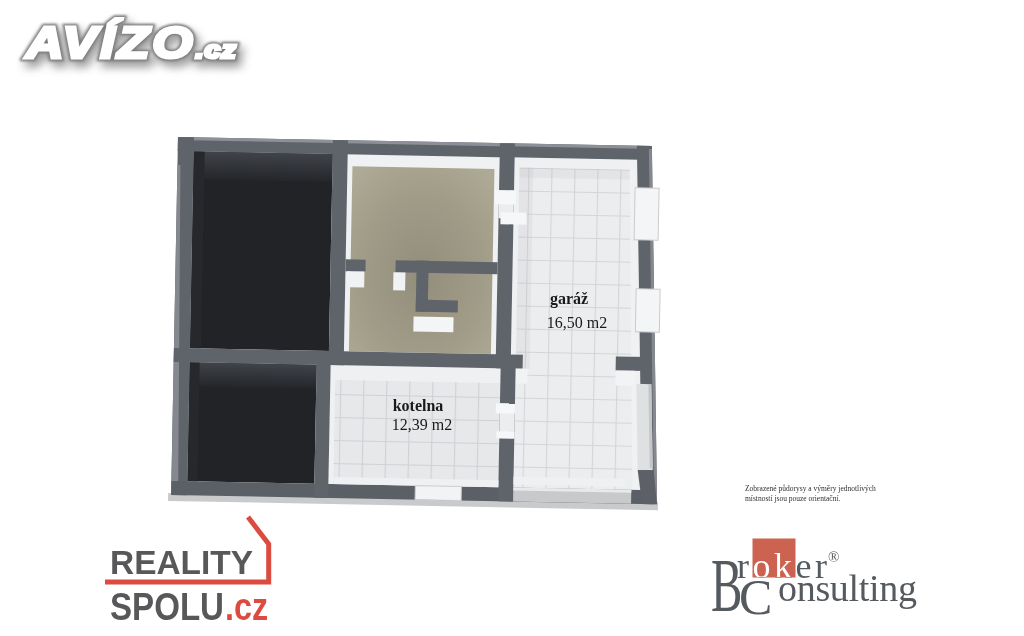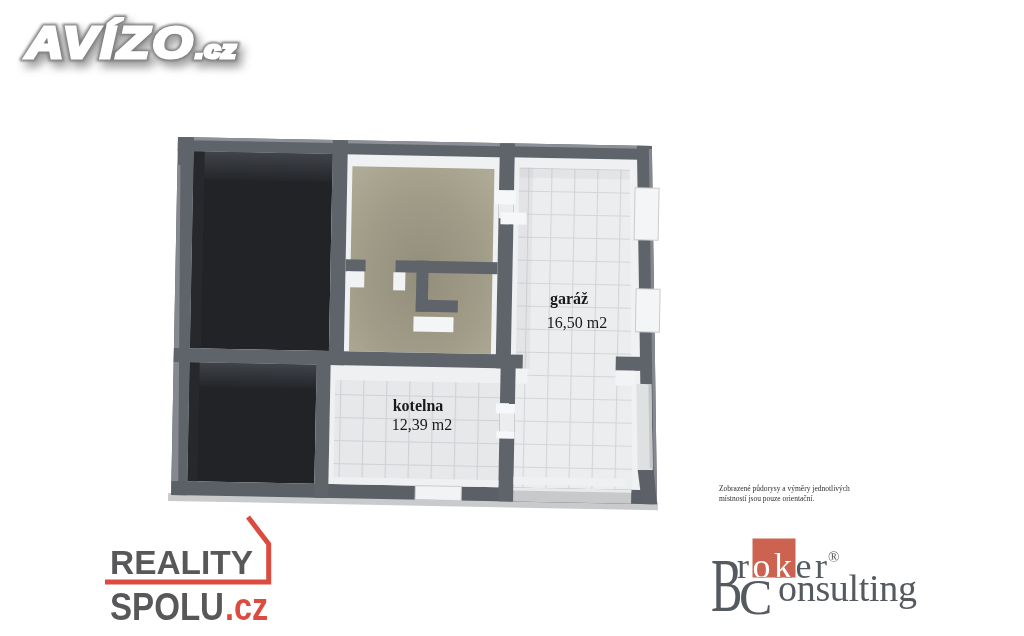--- a/index.html
+++ b/index.html
@@ -173,13 +173,13 @@
   <rect x="752.5" y="538.5" width="43" height="39" fill="#cc6350"></rect>
   <text x="711" y="611" font-size="76" transform="translate(711 611) scale(0.62 1) translate(-711 -611)">B</text>
   <text x="737" y="577.5" font-size="36" textLength="90" lengthAdjust="spacing" clip-path="url(#sqclip)" fill="#ffffff">roker</text>
   <text x="737" y="577.5" font-size="36" textLength="90" lengthAdjust="spacing" mask="url(#sqmask)">roker</text>
   <text x="828" y="562" font-size="15">®</text>
   <text x="739" y="614" font-size="50">C</text>
   <text x="778" y="601" font-size="38" textLength="139" lengthAdjust="spacing">onsulting</text>
 </g>
 </svg>
 
-<div class="abs" style="left:719px;top:484px;width:170px;font-family:'Liberation Serif',serif;font-size:7.5px;line-height:10px;color:#2f2f2f;">Zobrazené půdorysy a výměry jednotlivých<br>místností jsou pouze orientační.</div>
+<div class="abs" style="left:745px;top:484px;width:170px;font-family:'Liberation Serif',serif;font-size:7.5px;line-height:10px;color:#2f2f2f;">Zobrazené půdorysy a výměry jednotlivých<br>místností jsou pouze orientační.</div>
 
 </body></html>

